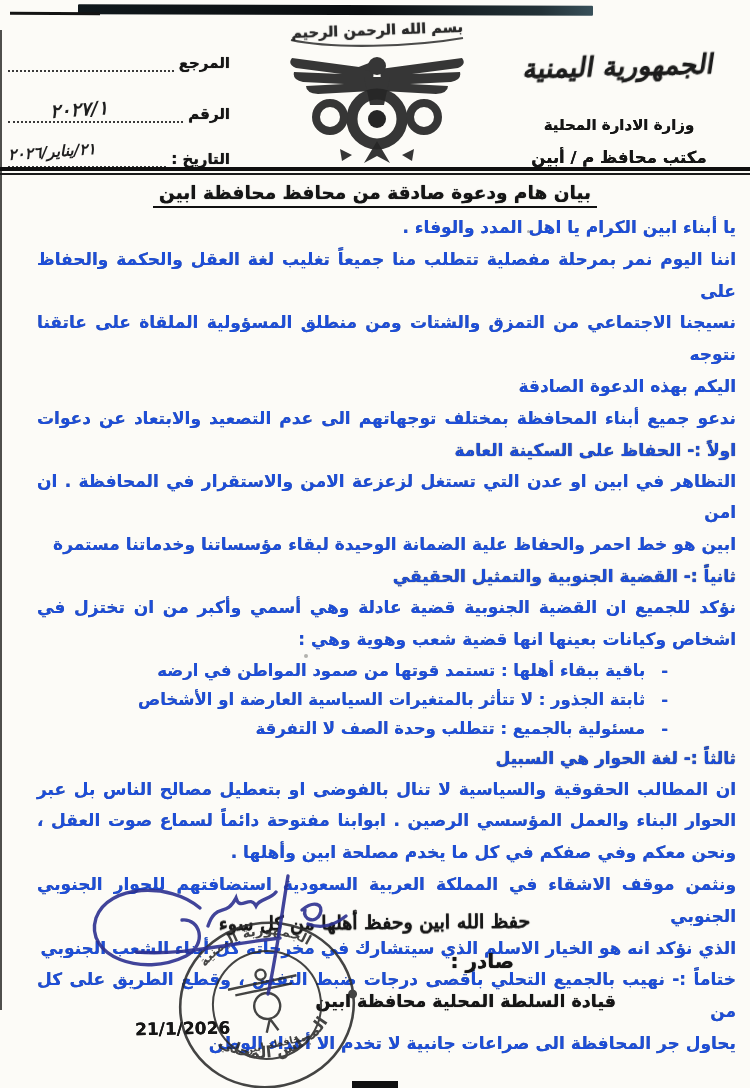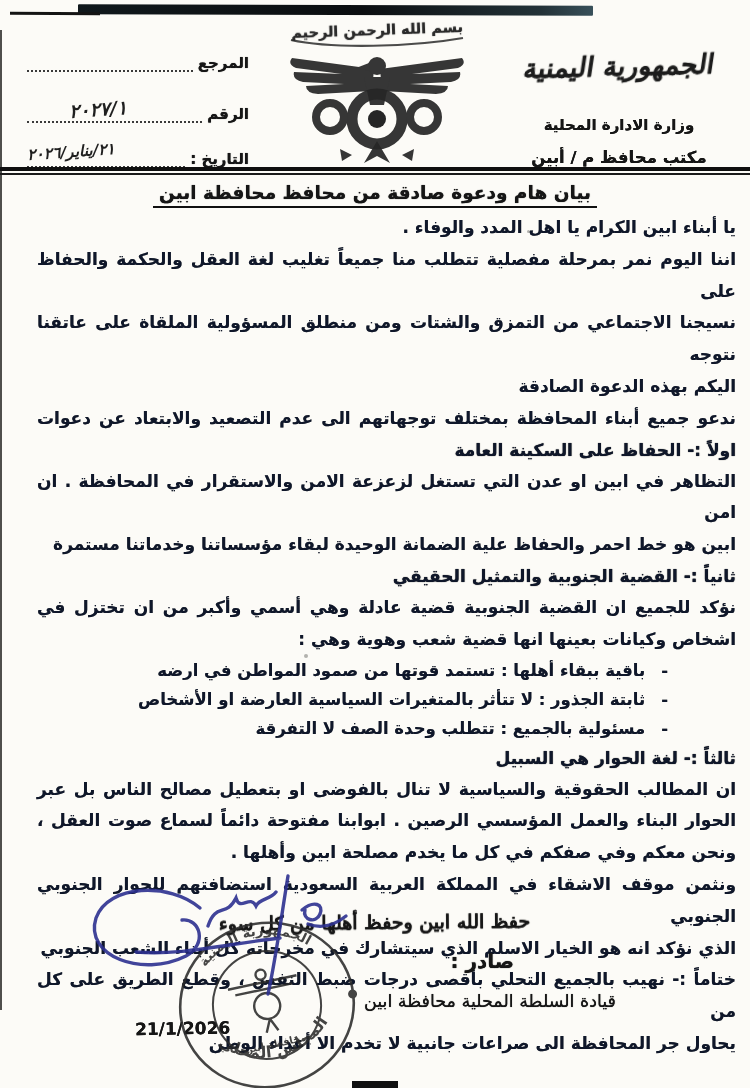--- a/index.html
+++ b/index.html
@@ -20,21 +20,21 @@
   
   .hdr-right{position:absolute; top:38px; right:6px; width:250px; text-align:center; direction:rtl;}
   .hdr-country{
     font-family:"DejaVu Serif", serif; font-weight:bold; font-size:27px; color:#1c1c1c;
     transform:skewX(-10deg) rotate(-1.5deg); filter:blur(.5px); text-shadow:0 0 1px #222;
     letter-spacing:1px; line-height:58px;
   }
   .hdr-ministry{font-size:15px; font-weight:bold; margin-top:20px; filter:blur(.3px); text-shadow:0 0 .6px #000;}
   .hdr-office{font-size:16.5px; font-weight:bold; margin-top:14px; text-shadow:0 0 .6px #000;text-align:center;}
 
-  .hdr-left{position:absolute; top:50px; left:27px; width:226px; direction:rtl;}
+  .hdr-left{position:absolute; top:50px; left:8px; width:226px; direction:rtl;}
   .hfield{display:flex; align-items:flex-end; margin-bottom:0;}
   .hfield .lbl{font-weight:bold; font-size:15px; filter:blur(.35px); text-shadow:0 0 .7px #000; white-space:nowrap; padding-right:4px;}
   .hfield .dots{flex:1; border-bottom:2px dotted #3a3a3a; height:14px; margin-right:5px;}
   .f-ref{margin-top:4px;}
   .f-num{margin-top:33px;}
   .f-date{margin-top:27px;}
   .hand{position:absolute; font-family:"DejaVu Serif", serif; font-style:italic; font-weight:bold; color:#1f1f1f; direction:rtl;}
   .hand-num{top:48px; left:42px; font-size:19px; transform:rotate(-4deg);}
   .hand-date{top:92px; left:0px; font-size:15.5px; transform:rotate(-4deg); white-space:nowrap;}
 
@@ -46,35 +46,35 @@
   .hdr-rule{position:absolute; top:167px; left:0; width:750px; height:4px; background:#0f0f0f;}
   .hdr-rule2{position:absolute; top:173px; left:0; width:750px; height:1.5px; background:#1b1b1b;}
 
   
   .title-wrap{position:absolute; top:182px; left:0; width:750px; text-align:center; direction:rtl;}
   .title{display:inline-block; font-size:18.5px; font-weight:bold; letter-spacing:.5px;
     border-bottom:2.2px solid #101010; padding:0 6px 3px; text-shadow:0 0 .8px #000;}
 
   
   .body{position:absolute; top:212px; right:14px; left:13px; direction:rtl;
-    font-size:17px; font-weight:bold; color:#0f172a;}
+    font-size:17px; font-weight:bold; color:#1d4ed8;}
   .line{text-shadow:0 0 .45px rgba(0,0,0,.55); line-height:31.8px; white-space:normal;}
   .line.justify{text-align:justify; text-align-last:justify;margin-left:24px;}
   .line.right{text-align:right;}
   .line.heading{text-align:right; line-height:31px; text-shadow:0 0 .9px #000;}
   .line.bullet{text-align:right; line-height:29px; padding-right:68px; font-size:16.5px;}
   .line.bullet::before{content:"-"; margin-left:16px; font-weight:bold;}
 
   
   .closing{position:absolute; top:905px; right:14px; left:13px; direction:rtl;}
   .dua{font-family:"DejaVu Serif", serif; font-weight:bold; font-size:19px; text-align:center;
     transform:rotate(-.5deg); filter:blur(.25px); text-shadow:0 0 .7px #000; margin-top:6px;}
   .sader{font-size:20px; font-weight:bold; text-align:right; margin:16px 222px 18px 0;
     text-shadow:0 0 .9px #000;}
-  .issuer{font-size:17.5px; font-weight:normal; text-align:right; margin:12px 120px 0 0;
+  .issuer{font-size:17.5px; font-weight:bold; text-align:right; margin:12px 120px 0 0;
     letter-spacing:.5px; text-shadow:0 0 .7px #000; filter:blur(.3px);}
   .issue-date{direction:ltr; text-align:left; margin:4px 0 0 0; padding-left:122px;
     font-family:"DejaVu Sans", sans-serif; font-weight:bold; font-size:17px;
     transform:rotate(-1deg); text-shadow:0 0 .6px #000;}
 
   
   .stamp{position:absolute; left:160px; top:916px; z-index:4;}
   .signature{position:absolute; left:50px; top:860px; z-index:5;}
   svg text{font-family:"DejaVu Sans", sans-serif;}
 </style>

